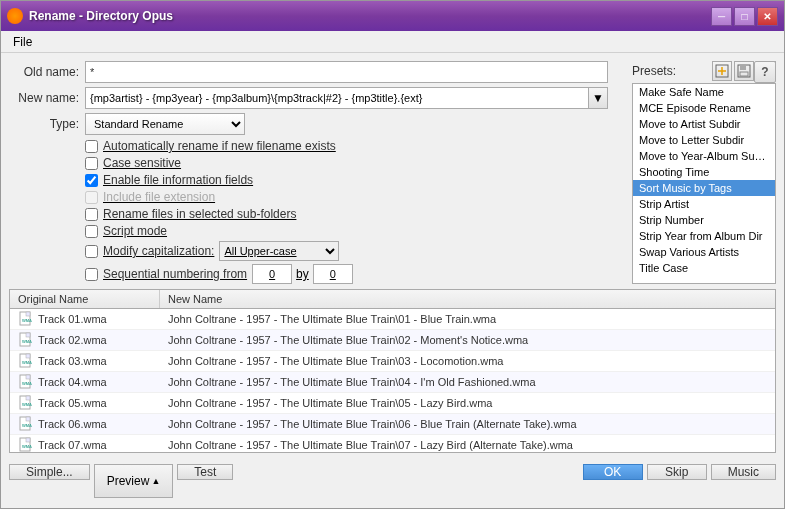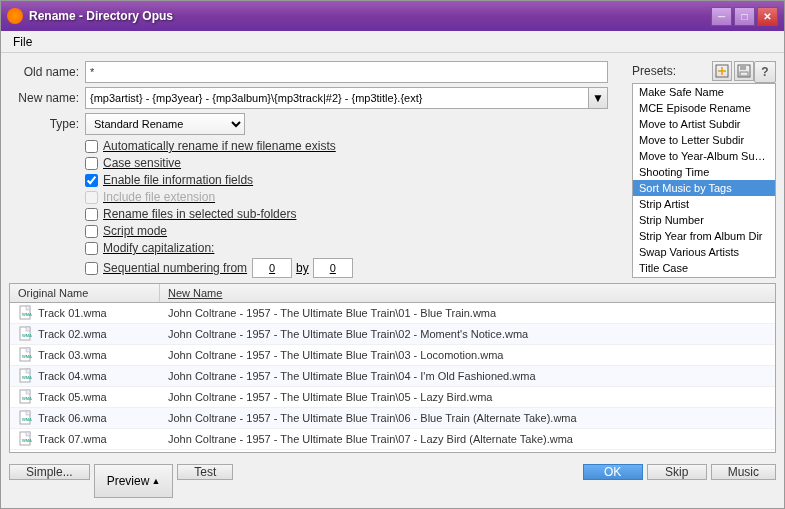--- a/index.html
+++ b/index.html
@@ -254,21 +254,21 @@
       flex-shrink: 0;
     }
     .table-col-header {
       padding: 3px 8px;
       font-size: 11px;
       color: #333;
       border-right: 1px solid #ccc;
       font-weight: normal;
     }
     .table-col-header:first-child { width: 150px; flex-shrink: 0; }
-    .table-col-header:last-child { flex: 1; border-right: none; text-decoration: underline; }
+    .table-col-header:last-child { flex: 1; border-right: none; }
     .table-body {
       overflow-y: auto;
       flex: 1;
     }
     .table-row {
       display: flex;
       border-bottom: 1px solid #f0f0f0;
       align-items: center;
     }
     .table-row:nth-child(odd) { background: #fff; }
@@ -416,20 +416,25 @@
             <input type="checkbox" style="">
             <span class="checkbox-label">Rename files in selected sub-folders</span>
           </div>
           <div class="checkbox-row">
             <input type="checkbox" style="">
             <span class="checkbox-label">Script mode</span>
           </div>
           <div class="checkbox-row">
             <input type="checkbox" style="">
             <span class="checkbox-label">Modify capitalization:</span>
+            <select style="height:20px;border:1px solid #aaa;font-size:11px;min-width:120px;">
+              <option>All Upper-case</option>
+              <option>All Lower-case</option>
+              <option>Title Case</option>
+            </select>
           </div>
           <div class="checkbox-row">
             <input type="checkbox" style="">
             <span class="checkbox-label">Sequential numbering from</span>
             <div class="number-input-group">
               <input type="text" class="spin-input" value="0" style="">
               <span style="font-size:12px;">by</span>
               <input type="text" class="spin-input" value="0" style="">
             </div>
           </div>

